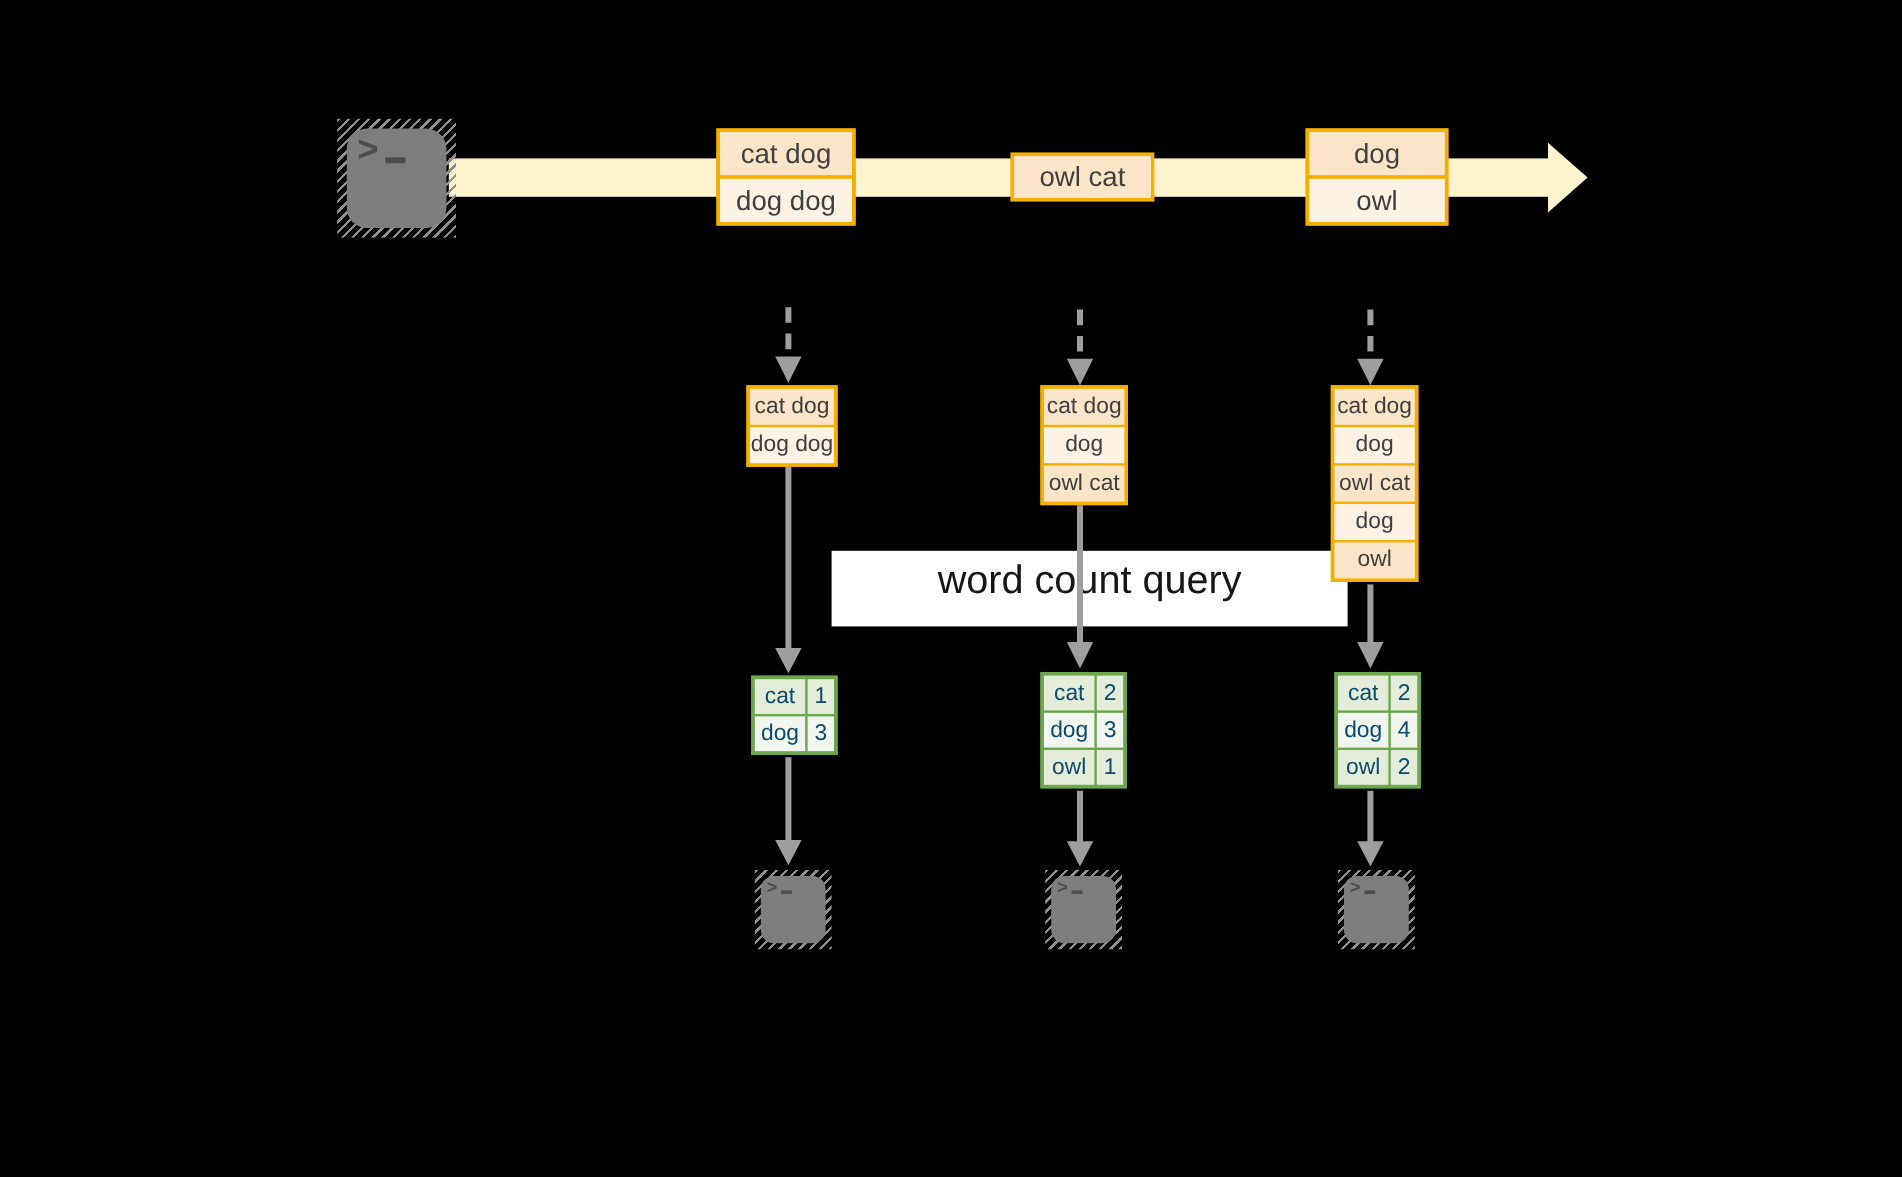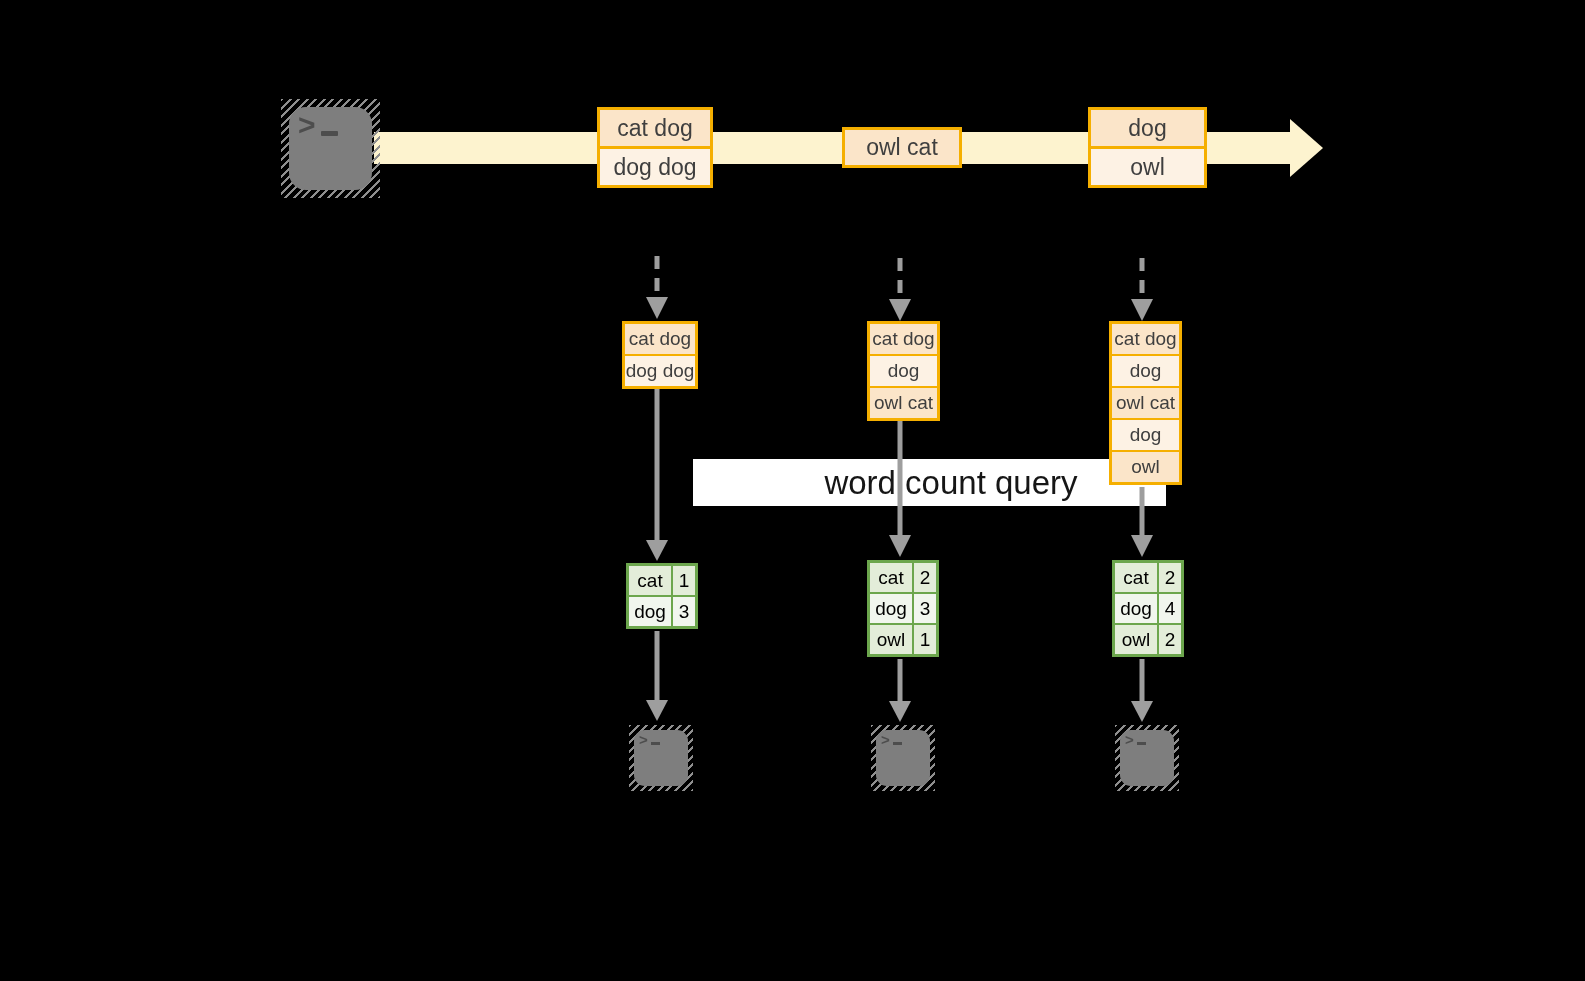--- a/index.html
+++ b/index.html
@@ -47,27 +47,27 @@
     background:var(--c-event-border);display:flex;flex-direction:column;
   }
   .event-stack{gap:3px;z-index:2;}
   .state-stack{gap:2px;z-index:3;}
   .event-row{height:36px;line-height:36px;font-size:23px;text-align:center;color:var(--c-box-text);}
   .event-row.single{height:35px;line-height:35px;}
   .state-row{height:30px;line-height:30px;font-size:19px;text-align:center;color:var(--c-box-text);}
   .event-stack>:nth-child(odd),.state-stack>:nth-child(odd){background:var(--c-event-fill-dark);}
   .event-stack>:nth-child(even),.state-stack>:nth-child(even){background:var(--c-event-fill-light);}
   
-  .banner{position:absolute;left:693px;top:459px;width:430px;height:47px;z-index:2;
-    background:var(--c-banner-bg);color:#161616;font-size:33px;line-height:47px;text-align:center;padding-left:43px;}
+  .banner{position:absolute;left:693px;top:459px;width:430px;height:63px;z-index:2;
+    background:var(--c-banner-bg);color:#161616;font-size:33px;line-height:47px;text-align:center;}
   
   .count-table{position:absolute;border:3px solid var(--c-table-border);
     background:var(--c-table-border);display:flex;flex-direction:column;gap:2px;z-index:2;}
   .ct-row{display:flex;gap:2px;height:29px;}
-  .ct-row>div{line-height:29px;font-size:19px;text-align:center;color:#000000;}
+  .ct-row>div{line-height:29px;font-size:19px;text-align:center;color:#0c4a6e;}
   .ct-word{width:42px;}
   .ct-num{width:22px;}
   .count-table>:nth-child(odd)>div{background:var(--c-table-fill-dark);}
   .count-table>:nth-child(even)>div{background:var(--c-table-fill-light);}
   
   .overlay{position:absolute;left:0;top:0;z-index:4;pointer-events:none;}
   .conn{stroke:var(--c-connector-gray);stroke-width:5;fill:none;}
   .dashed{stroke-dasharray:13 9;}
   .conn-head{fill:var(--c-connector-gray);}
 </style>

